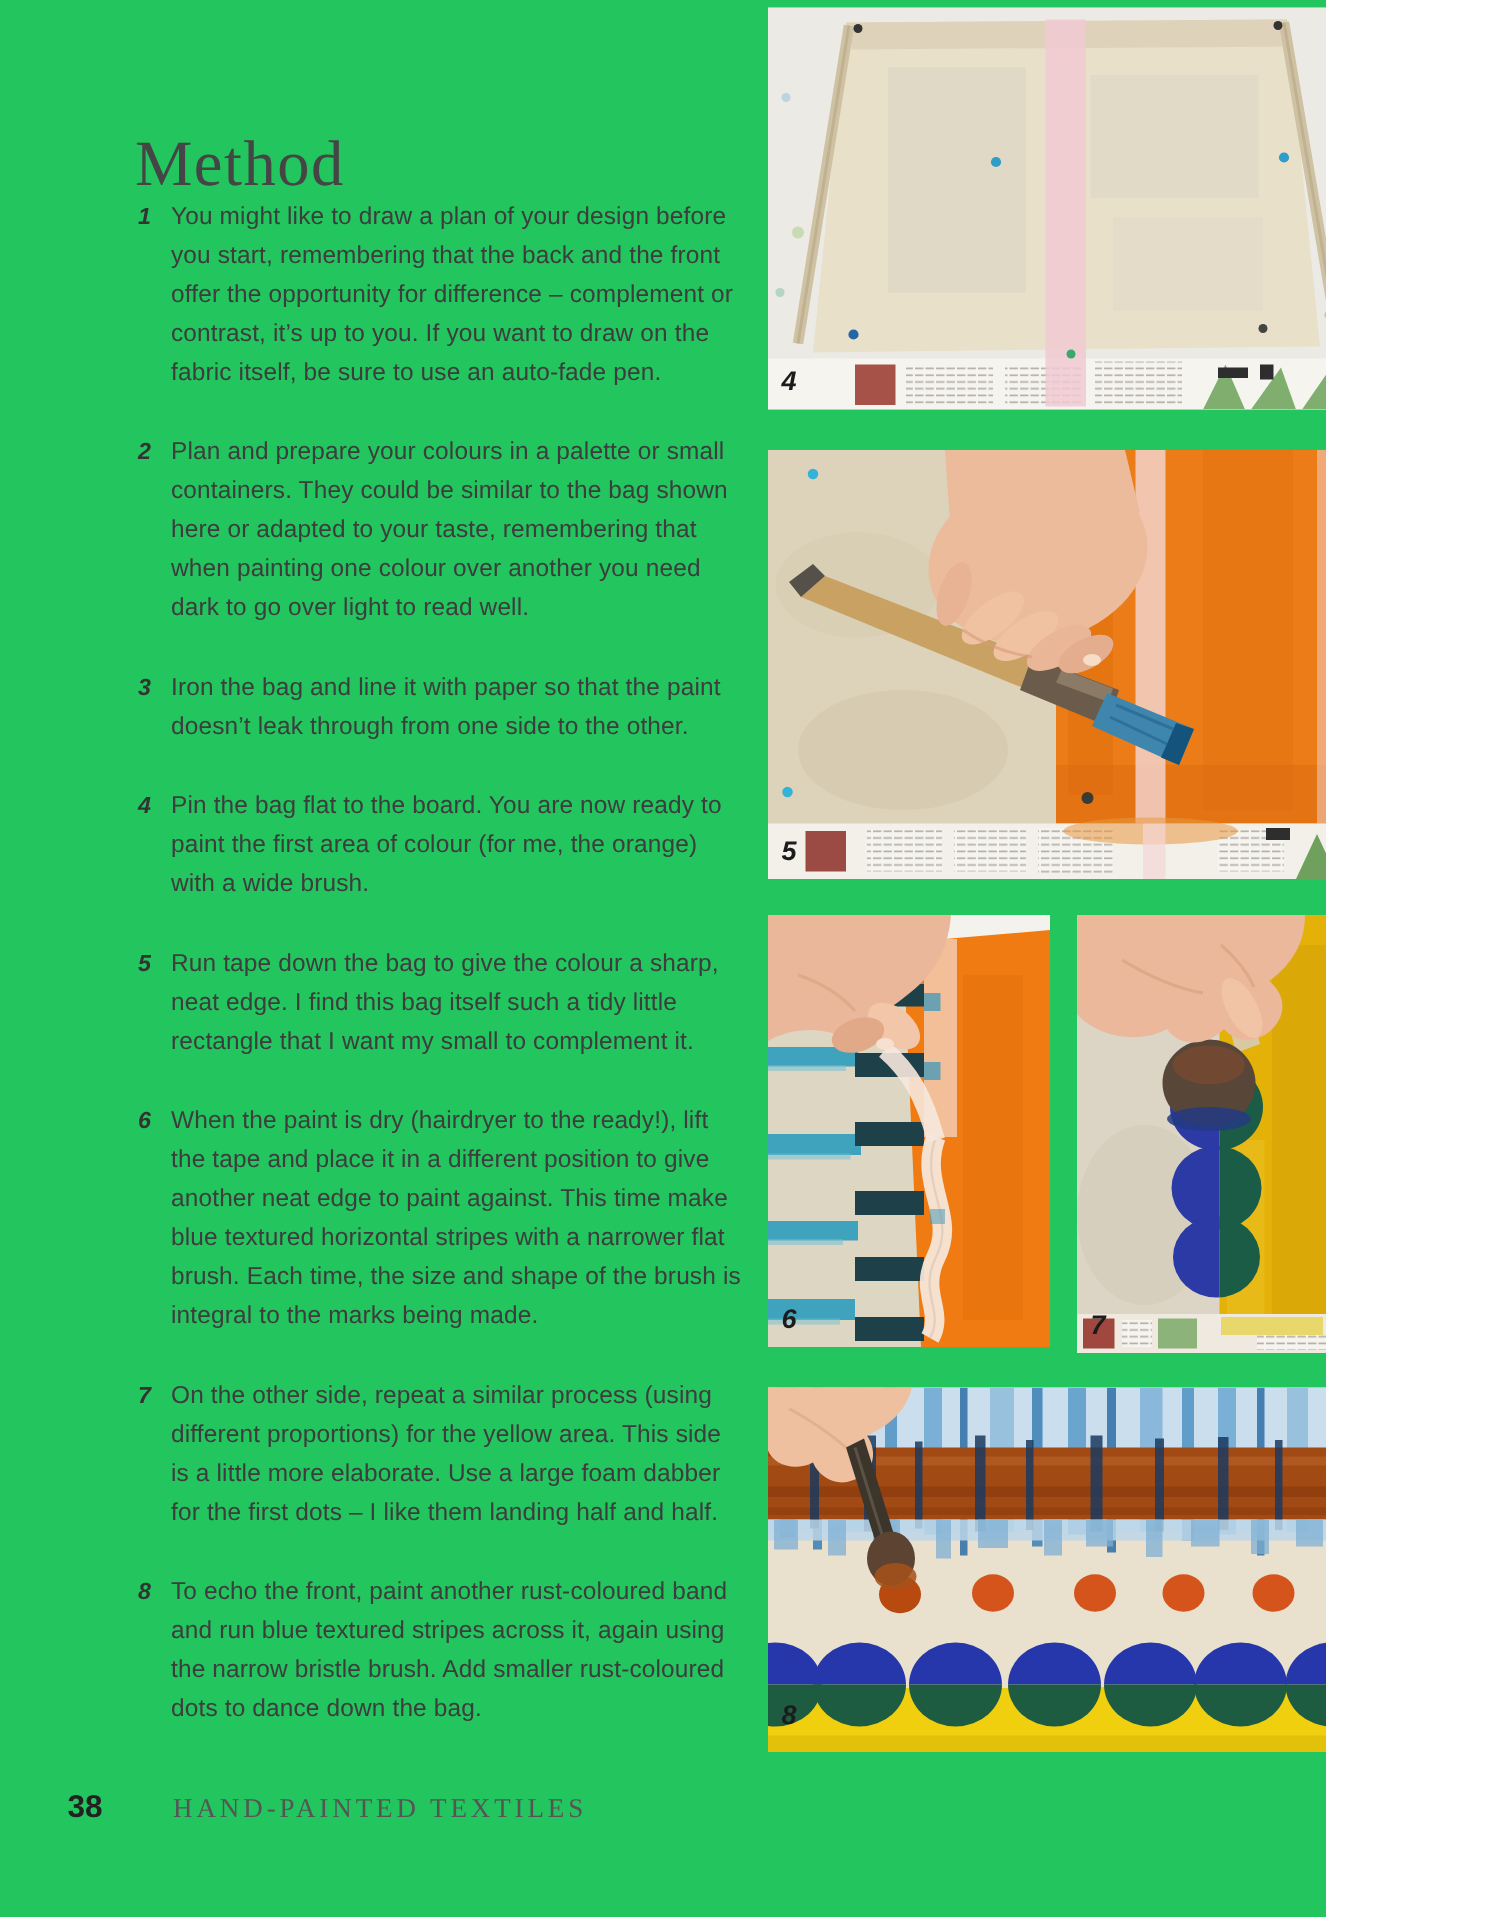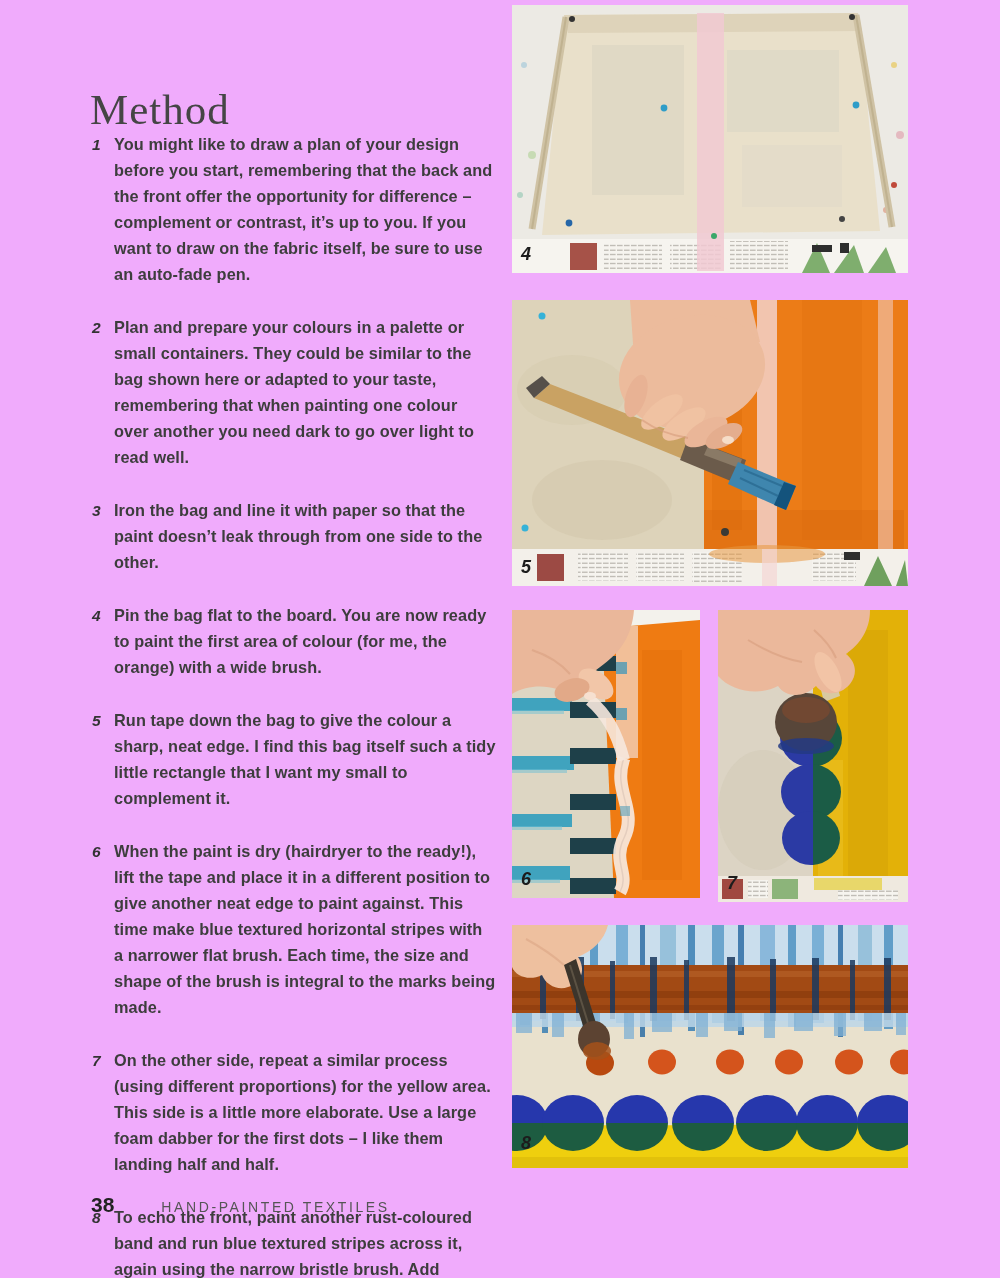--- a/index.html
+++ b/index.html
@@ -1,43 +1,43 @@
 <!DOCTYPE html>
 <html><head>
 <meta charset="utf-8">
 <style>
   html,body { margin:0; padding:0; background:#ffffff; }
   .page {
-    position:relative; width:1000px; height:1278px; background:#f0abfc;
+    position:relative; width:884px; height:1278px; background:#22c55e;
     font-family:"Liberation Sans", sans-serif; overflow:hidden;
   }
   .title {
     position:absolute; left:90px; top:56px;
     font-family:"Liberation Serif", serif; font-weight:400;
     font-size:43px; color:#454545; letter-spacing:1px;
   }
   .steps { position:absolute; left:92px; top:131px; width:404px; }
   .step { display:flex; margin-bottom:27px; color:#3d3d3d; font-size:16.3px; line-height:26px; }
   .step .num { flex:0 0 22px; font-weight:700; font-style:italic; font-size:15.5px; padding-top:1px; color:#333; }
-  .step .txt { flex:1; letter-spacing:.1px;font-weight:bold; }
+  .step .txt { flex:1; letter-spacing:.1px; }
   .photo { position:absolute; overflow:hidden; background:#eee; }
   .photo svg { display:block; width:100%; height:100%; }
   .photo-label {
     position:absolute; left:9px; bottom:8px;
     font-weight:700; font-style:italic; font-size:18px; color:#1c1c1c;
   }
   .p4 { left:512px; top:5px;   width:396px; height:268px; }
   .p5 { left:512px; top:300px; width:396px; height:286px; }
   .p6 { left:512px; top:610px; width:188px; height:288px; }
   .p7 { left:718px; top:610px; width:190px; height:292px; }
   .p8 { left:512px; top:925px; width:396px; height:243px; }
   .p8 .photo-label { bottom:14px; }
-  .footer { position:absolute; left:45px; top:1193px; display:flex; align-items:baseline;margin-left:46px; }
+  .footer { position:absolute; left:45px; top:1193px; display:flex; align-items:baseline; }
   .footer .pageno { font-weight:700; font-size:21px; color:#222; }
-  .footer .book { margin-left:47px; font-size:14px; letter-spacing:2.6px; color:#555; }
+  .footer .book { margin-left:47px; font-size:18px; letter-spacing:2.6px; color:#555;font-family:Liberation Serif, serif; }
 </style>
 </head>
 <body>
 
 <div class="page">
 
   <h1 class="title">Method</h1>
 
   <div class="steps">
     <div class="step">

